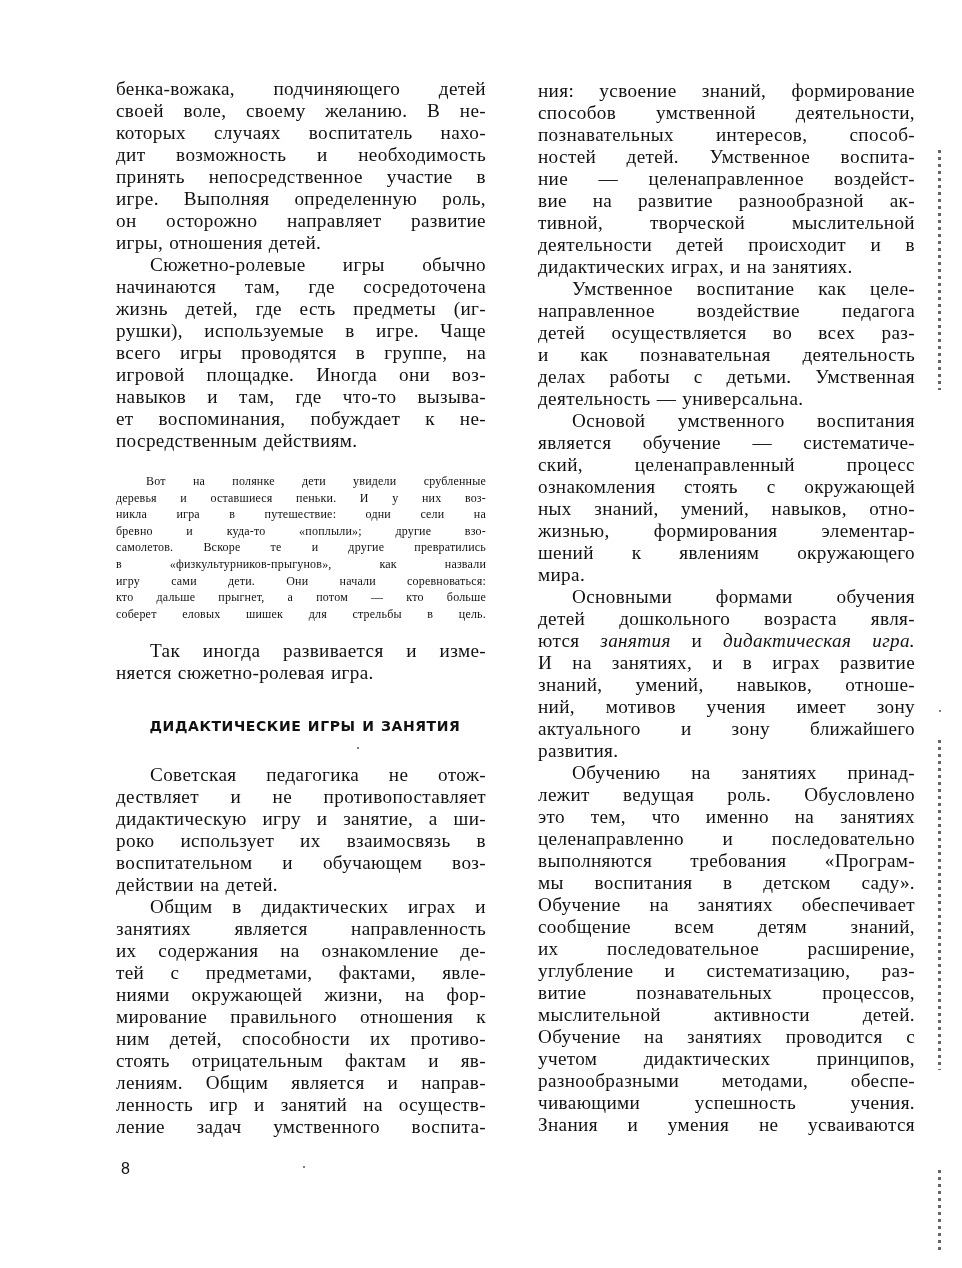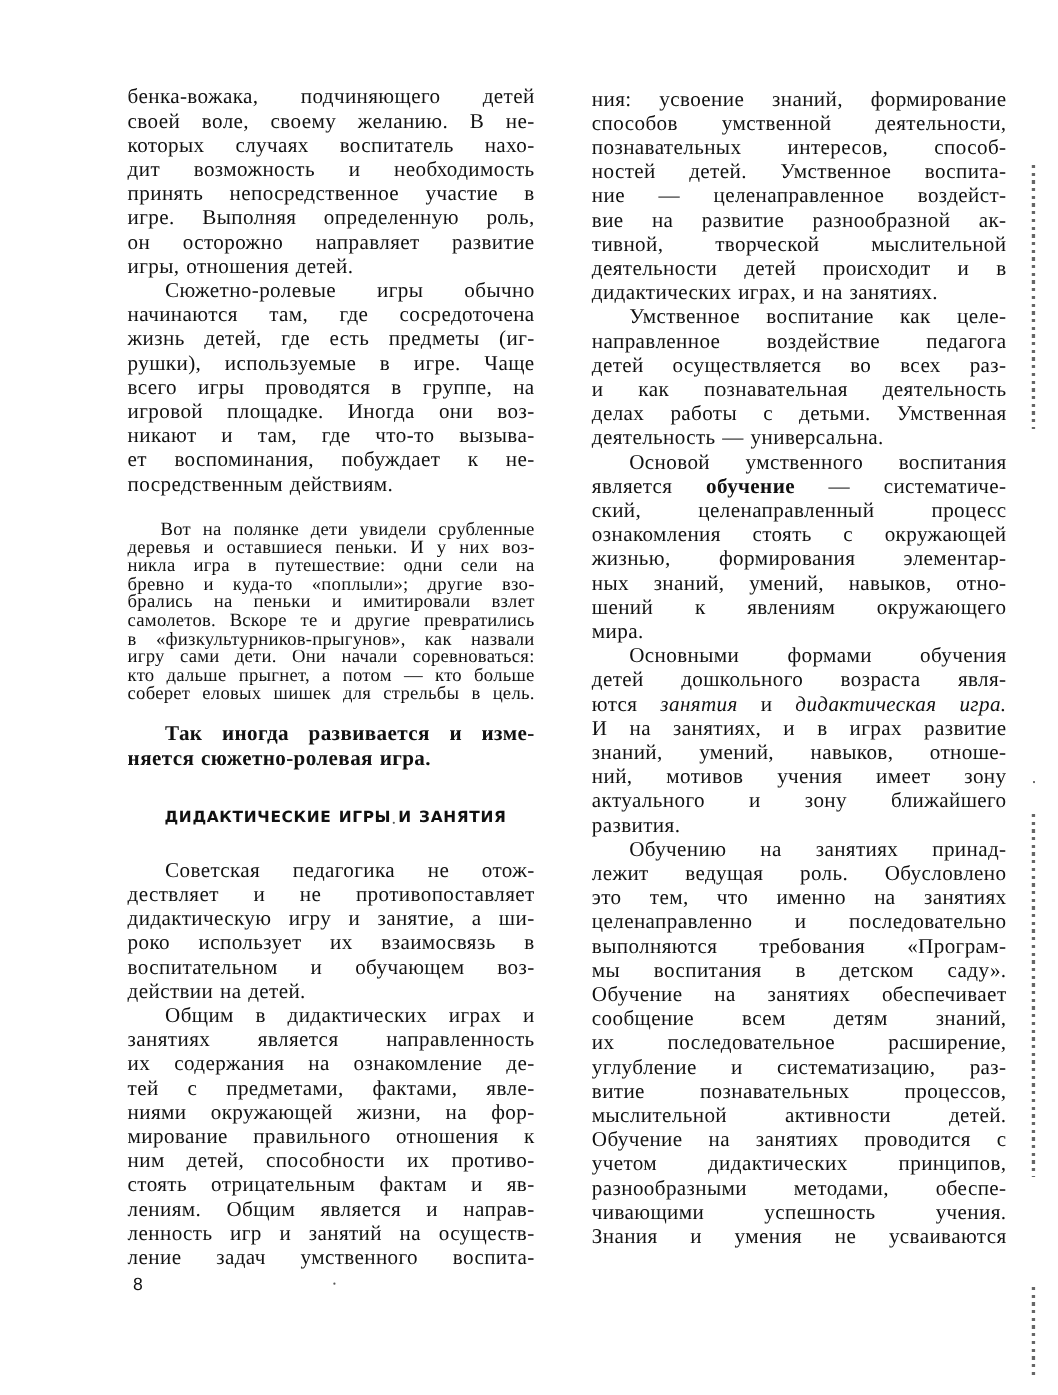--- a/index.html
+++ b/index.html
@@ -48,47 +48,46 @@
       overflow: visible;
     }
     .line.last {
       text-align-last: left;
     }
     .line.indent {
       padding-left: 34px;
     }
     .example {
       margin-top: 21px;
-      font-size: 17px;
+      font-size: 12px;
       line-height: 16.6px;
       letter-spacing: 0.2px;
     }
     .example .line {
       height: 16.6px;
     }
     .example .line.indent {
       padding-left: 30px;
     }
     .after-example {
       margin-top: 18px;
-      font-weight: bold;
     }
     .section-heading {
       margin-top: 34px;
       margin-bottom: 30px;
       text-align: center;
       font-family: "DejaVu Sans", "Liberation Sans", sans-serif;
       font-weight: bold;
       font-size: 14px;
       letter-spacing: 0.6px;
       height: 16px;
       line-height: 16px;
       padding-left: 8px;
     }
-    .bold { font-weight: bold; }
+    .bold { font-weight: normal; }
     .italic { font-style: italic; font-family: Liberation Serif, serif; }
     .page-number {
       position: absolute;
       left: 121px;
       top: 1160px;
       font-family: "Liberation Sans", "DejaVu Sans", sans-serif;
       font-size: 16px;
     }
     .scan-edge {
       position: absolute;
@@ -123,30 +122,29 @@
         <span class="line">он осторожно направляет развитие</span>
         <span class="line last">игры, отношения детей.</span>
       </div>
     <div>
         <span class="line indent">Сюжетно-ролевые игры обычно</span>
         <span class="line">начинаются там, где сосредоточена</span>
         <span class="line">жизнь детей, где есть предметы (иг-</span>
         <span class="line">рушки), используемые в игре. Чаще</span>
         <span class="line">всего игры проводятся в группе, на</span>
         <span class="line">игровой площадке. Иногда они воз-</span>
-        <span class="line">никают и там, где что-то вызыва-</span>
+        <span class="line">навыков и там, где что-то вызыва-</span>
         <span class="line">ет воспоминания, побуждает к не-</span>
         <span class="line last">посредственным действиям.</span>
       </div>
     <div class="example">
         <span class="line indent">Вот на полянке дети увидели срубленные</span>
         <span class="line">деревья и оставшиеся пеньки. И у них воз-</span>
         <span class="line">никла игра в путешествие: одни сели на</span>
         <span class="line">бревно и куда-то «поплыли»; другие взо-</span>
-        <span class="line">брались на пеньки и имитировали взлет</span>
         <span class="line">самолетов. Вскоре те и другие превратились</span>
         <span class="line">в «физкультурников-прыгунов», как назвали</span>
         <span class="line">игру сами дети. Они начали соревноваться:</span>
         <span class="line">кто дальше прыгнет, а потом — кто больше</span>
         <span class="line">соберет еловых шишек для стрельбы в цель.</span>
       </div>
     <div class="after-example">
         <span class="line indent">Так иногда развивается и изме-</span>
         <span class="line last">няется сюжетно-ролевая игра.</span>
       </div>
@@ -194,22 +192,22 @@
         <span class="line">делах работы с детьми. Умственная</span>
         <span class="line last">деятельность — универсальна.</span>
       </div>
 
     <div>
       <span class="line indent">Основой умственного воспитания</span>
       <span class="line"><span>является </span><span class="bold">обучение</span><span> — систематиче-</span></span>
       <div>
           <span class="line">ский, целенаправленный процесс</span>
           <span class="line">ознакомления стоять с окружающей</span>
+          <span class="line">ных знаний, умений, навыков, отно-</span>
           <span class="line">жизнью, формирования элементар-</span>
-          <span class="line">ных знаний, умений, навыков, отно-</span>
           <span class="line">шений к явлениям окружающего</span>
           <span class="line last">мира.</span>
         </div>
     </div>
 
     <div>
       <span class="line indent">Основными формами обучения</span>
       <span class="line">детей дошкольного возраста явля-</span>
       <span class="line"><span>ются </span><span class="italic">занятия</span><span> и </span><span class="italic">дидактическая игра.</span></span>
       <div>

